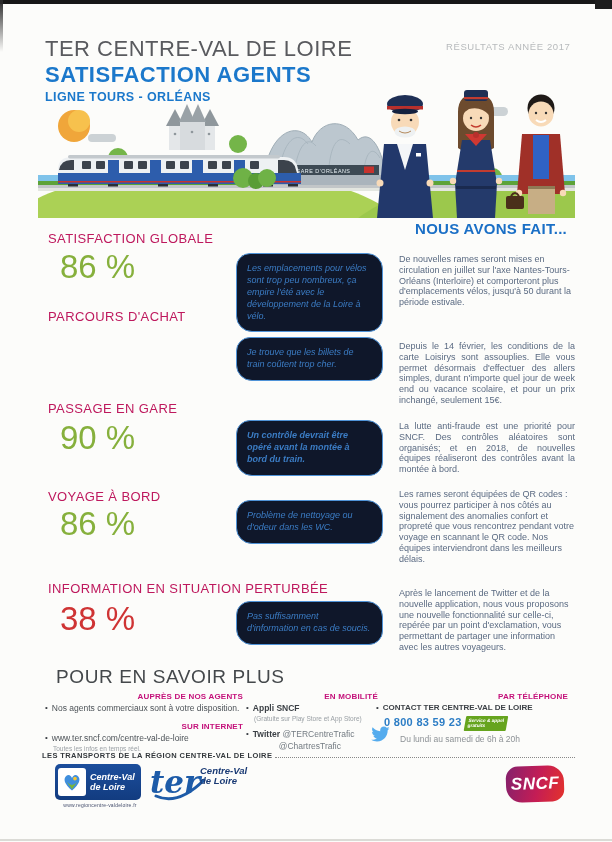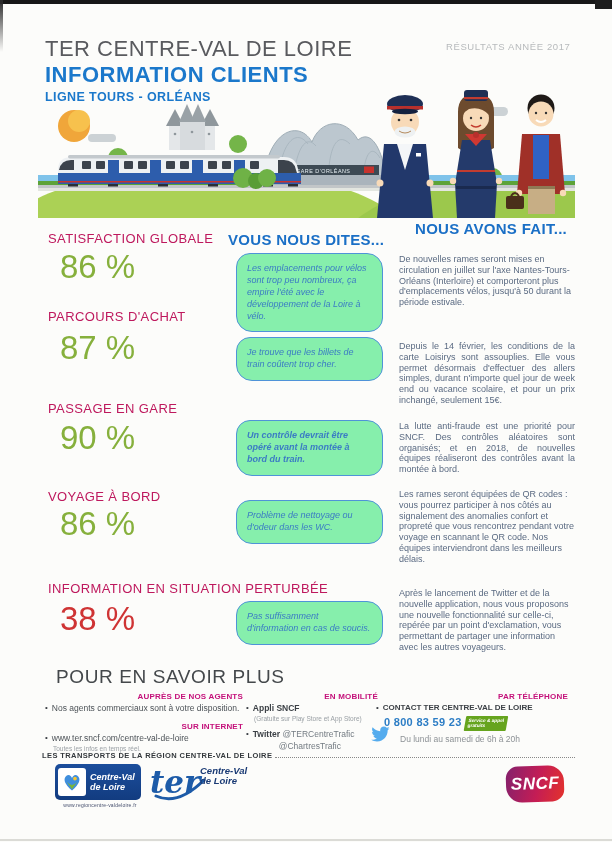--- a/index.html
+++ b/index.html
@@ -29,21 +29,21 @@
   .m1l{left:48px;top:309px;} .m1v{left:60px;top:331px;}
   .m2l{left:48px;top:401px;} .m2v{left:60px;top:421px;}
   .m3l{left:48px;top:489px;} .m3v{left:60px;top:507px;}
   .m4l{left:48px;top:581px;} .m4v{left:60px;top:602px;}
 
   
   .col-title{font-size:15px;font-weight:bold;letter-spacing:.3px;color:#1a6fc6;}
   .you-title{left:228px;top:231px;}
   .we-title{left:415px;top:220px;}
   .bubble{left:236px;width:147px;box-sizing:border-box;border:1.5px solid #4f93d8;
-          border-radius:14px 16px 14px 16px;background:#86efac;padding:9px 10px;
+          border-radius:14px 16px 14px 16px;background:#0f172a;padding:9px 10px;
           font-size:9px;font-style:italic;line-height:1.32;color:#3b7cc4;}
   .b0{top:253px;} .b1{top:337px;} .b2{top:420px;font-weight:bold;} .b3{top:500px;} .b4{top:601px;}
 
   
   .action{left:399px;width:176px;font-size:9px;line-height:1.2;color:#5a6a82;}
   .p0{top:254px;} .p1{top:341px;text-align:justify;} .p2{top:421px;text-align:justify;}
   .p3{top:489px;} .p4{top:588px;}
 
   
   .savoir-title{left:56px;top:666px;font-size:19px;letter-spacing:.6px;color:#44484b;}
@@ -93,21 +93,21 @@
 
 <div class="page">
 
   <div class="abs scan-top"></div>
   <div class="abs scan-corner"></div>
   <div class="abs scan-left"></div>
   <div class="abs scan-bottom"></div>
 
   <div class="abs results-badge">RÉSULTATS ANNÉE 2017</div>
   <div class="abs title1">TER CENTRE-VAL DE LOIRE</div>
-  <div class="abs title2">INFORMATION CLIENTS</div>
+  <div class="abs title2">SATISFACTION AGENTS</div>
   <div class="abs title3">LIGNE TOURS - ORLÉANS</div>
 
   <svg class="abs illu" viewBox="0 0 537 136">
 
     <g>
       <ellipse cx="165" cy="175" rx="218" ry="90" fill="#abd155"></ellipse>
       <ellipse cx="478" cy="182" rx="185" ry="88" fill="#9cc84c"></ellipse>
     </g>
 
     <g>
@@ -247,29 +247,27 @@
         <circle cx="498" cy="31" r="1.2" fill="#333"></circle>
         <circle cx="508" cy="31" r="1.2" fill="#333"></circle>
         <path d="M498,38 Q503,42 508,38" stroke="#fff" stroke-width="2" fill="none"></path>
       </g>
     </g>
   </svg>
 
   <div class="abs metric-label m0l">SATISFACTION GLOBALE</div>
   <div class="abs metric-value good m0v">86 %</div>
   <div class="abs metric-label m1l">PARCOURS D'ACHAT</div>
-  <div class="abs metric-value good m1v">87 %</div>
   <div class="abs metric-label m2l">PASSAGE EN GARE</div>
   <div class="abs metric-value good m2v">90 %</div>
   <div class="abs metric-label m3l">VOYAGE À BORD</div>
   <div class="abs metric-value good m3v">86 %</div>
   <div class="abs metric-label m4l">INFORMATION EN SITUATION PERTURBÉE</div>
   <div class="abs metric-value bad m4v">38 %</div>
 
-  <div class="abs col-title you-title">VOUS NOUS DITES...</div>
   <div class="abs bubble b0">Les emplacements pour vélos sont trop peu nombreux, ça empire l'été avec le développement de la Loire à vélo.</div>
   <div class="abs bubble b1">Je trouve que les billets de train coûtent trop cher.</div>
   <div class="abs bubble b2">Un contrôle devrait être opéré avant la montée à bord du train.</div>
   <div class="abs bubble b3">Problème de nettoyage ou d'odeur dans les WC.</div>
   <div class="abs bubble b4">Pas suffisamment d'information en cas de soucis.</div>
 
   <div class="abs col-title we-title">NOUS AVONS FAIT...</div>
   <div class="abs action p0">De nouvelles rames seront mises en circulation en juillet sur l'axe Nantes-Tours-Orléans (Interloire) et comporteront plus d'emplacements vélos, jusqu'à 50 durant la période estivale.</div>
   <div class="abs action p1">Depuis le 14 février, les conditions de la carte Loisirys sont assouplies. Elle vous permet désormais d'effectuer des allers simples, durant n'importe quel jour de week end ou vacance scolaire, et pour un prix inchangé, seulement 15€.</div>
   <div class="abs action p2">La lutte anti-fraude est une priorité pour SNCF. Des contrôles aléatoires sont organisés; et en 2018, de nouvelles équipes réaliseront des contrôles avant la montée à bord.</div>

